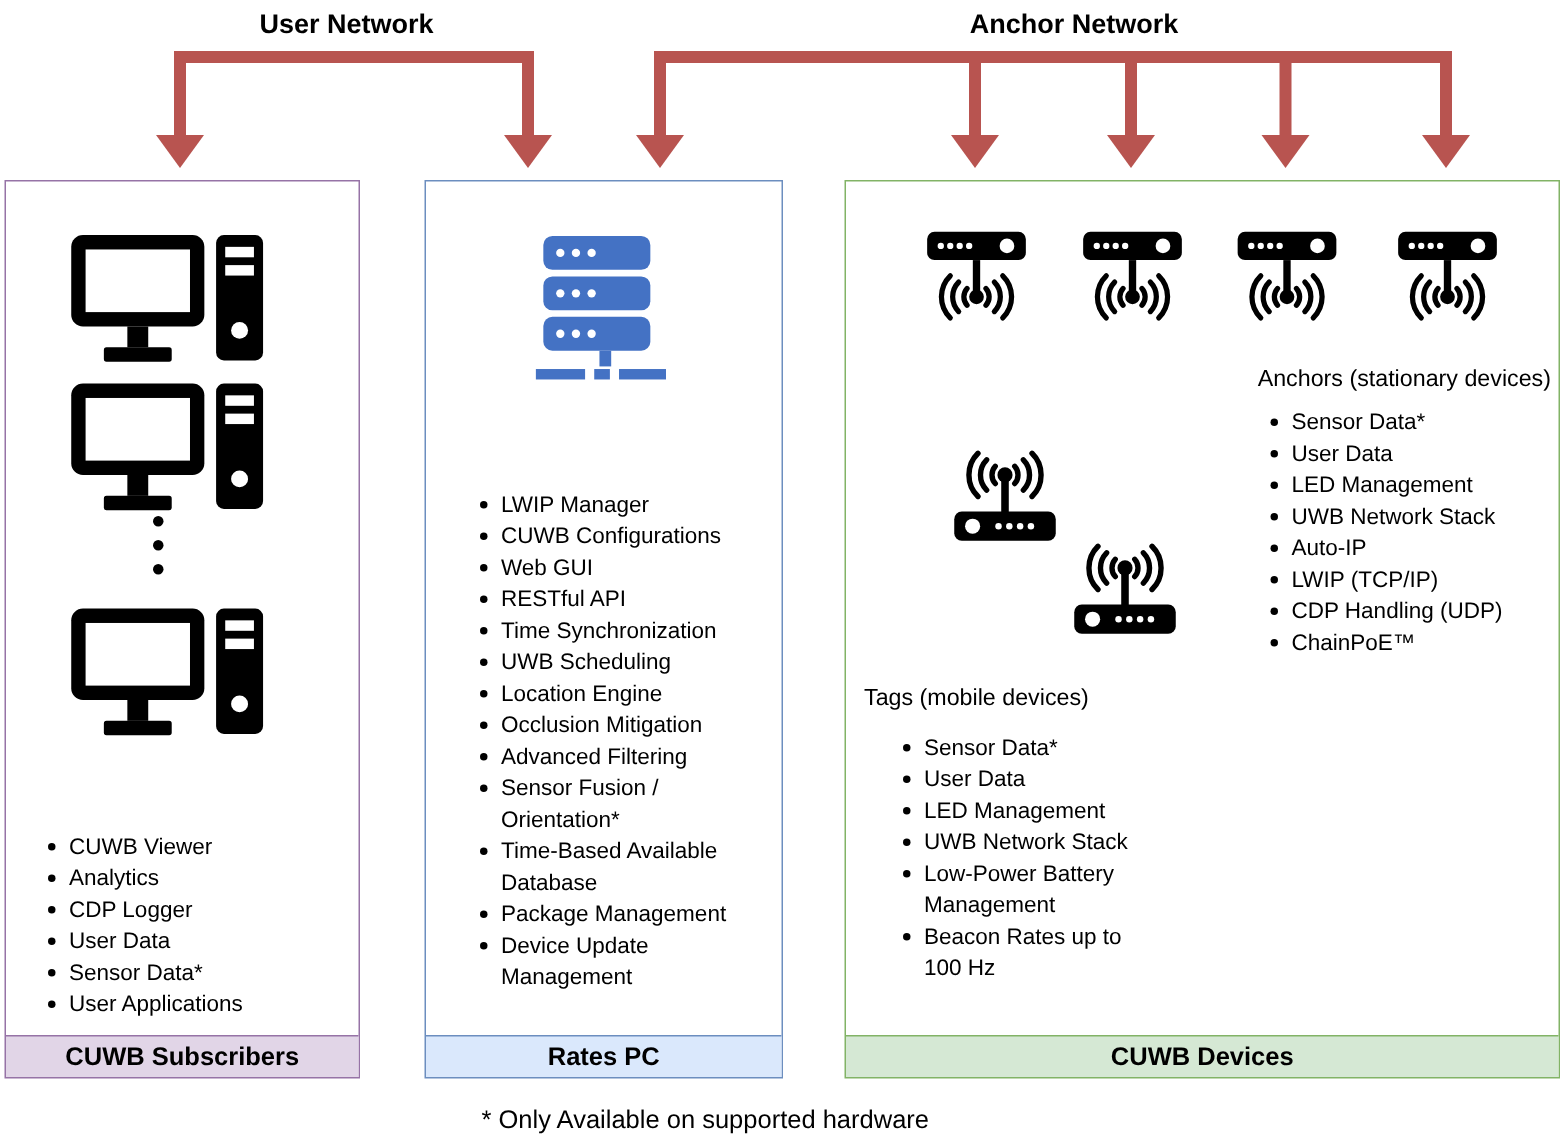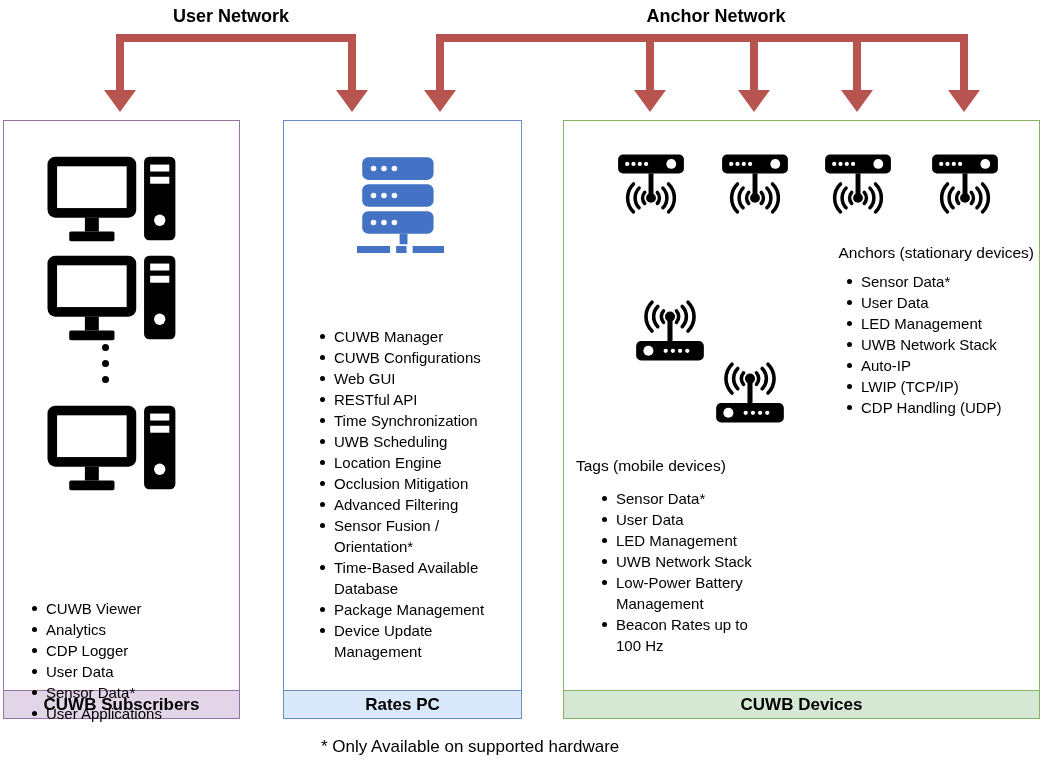--- a/index.html
+++ b/index.html
@@ -31,21 +31,21 @@
                 font-size:17px; border-top:1px solid #888;margin-top:18px; }
   #box-subscribers .box-footer { background:var(--subscribers-fill,#e1d5e7); border-top-color:var(--subscribers-border,#9673a6); }
   #box-host        .box-footer { background:var(--host-fill,#dae8fc);        border-top-color:var(--host-border,#6c8ebf); }
   #box-devices     .box-footer { background:var(--devices-fill,#d5e8d4);     border-top-color:var(--devices-border,#82b366); }
 
   
   ul.dlist { position:absolute; margin:0; padding:0; list-style:none; font-size:15px; line-height:21px; }
   ul.dlist li { position:relative; padding-left:17px; }
   ul.dlist li::before { content:""; position:absolute; left:3px; top:8px;
                         width:5px; height:5px; border-radius:50%; background:#000; }
-  #subscribers-list { left:25px;  top:433px; width:197px;margin-top:44px; }
+  #subscribers-list { left:25px;  top:433px; width:197px; }
   #host-list        { left:33px;  top:205px; width:189px; }
   #anchors-list     { left:280px; top:150px; width:187px; }
   #tags-list        { left:35px;  top:367px; width:167px; }
 
   .section-label { position:absolute; font-size:15.5px; }
   #anchors-label { top:123px; right:5px; }
   #tags-label    { left:12px; top:336px; }
 
   
   .pc-icon     { position:absolute; left:40px; width:134px; height:87px; color:var(--icon-black,#000); }
@@ -192,21 +192,21 @@
     <div class="box-footer">CUWB Subscribers</div>
   </div>
 
   <div class="box" id="box-host">
     <div class="box-body">
       <svg class="server-icon">
           <use href="#sym-server"></use>
         </svg>
       <ul class="dlist" id="host-list">
 
-      <li>CUWB Manager</li>
+      <li>LWIP Manager</li>
           <li>CUWB Configurations</li>
           <li>Web GUI</li>
           <li>RESTful API</li>
           <li>Time Synchronization</li>
           <li>UWB Scheduling</li>
           <li>Location Engine</li>
           <li>Occlusion Mitigation</li>
           <li>Advanced Filtering</li>
           <li>Sensor Fusion / Orientation*</li>
           <li>Time-Based Available Database</li>
@@ -235,20 +235,21 @@
       <div class="section-label" id="anchors-label">Anchors (stationary devices)</div>
       <ul class="dlist" id="anchors-list">
 
       <li>Sensor Data*</li>
           <li>User Data</li>
           <li>LED Management</li>
           <li>UWB Network Stack</li>
           <li>Auto-IP</li>
           <li>LWIP (TCP/IP)</li>
           <li>CDP Handling (UDP)</li>
+          <li>ChainPoE™</li>
         </ul>
 
       <svg class="tag-icon" id="tag-1">
           <use href="#sym-tag"></use>
         </svg>
       <svg class="tag-icon" id="tag-2">
           <use href="#sym-tag"></use>
         </svg>
 
       <div class="section-label" id="tags-label">Tags (mobile devices)</div>

